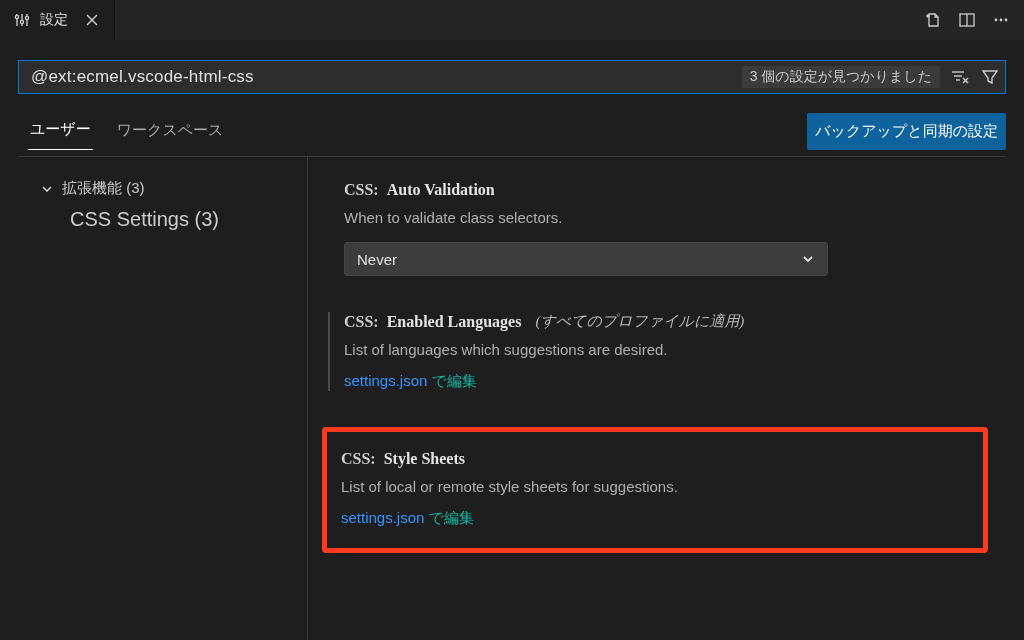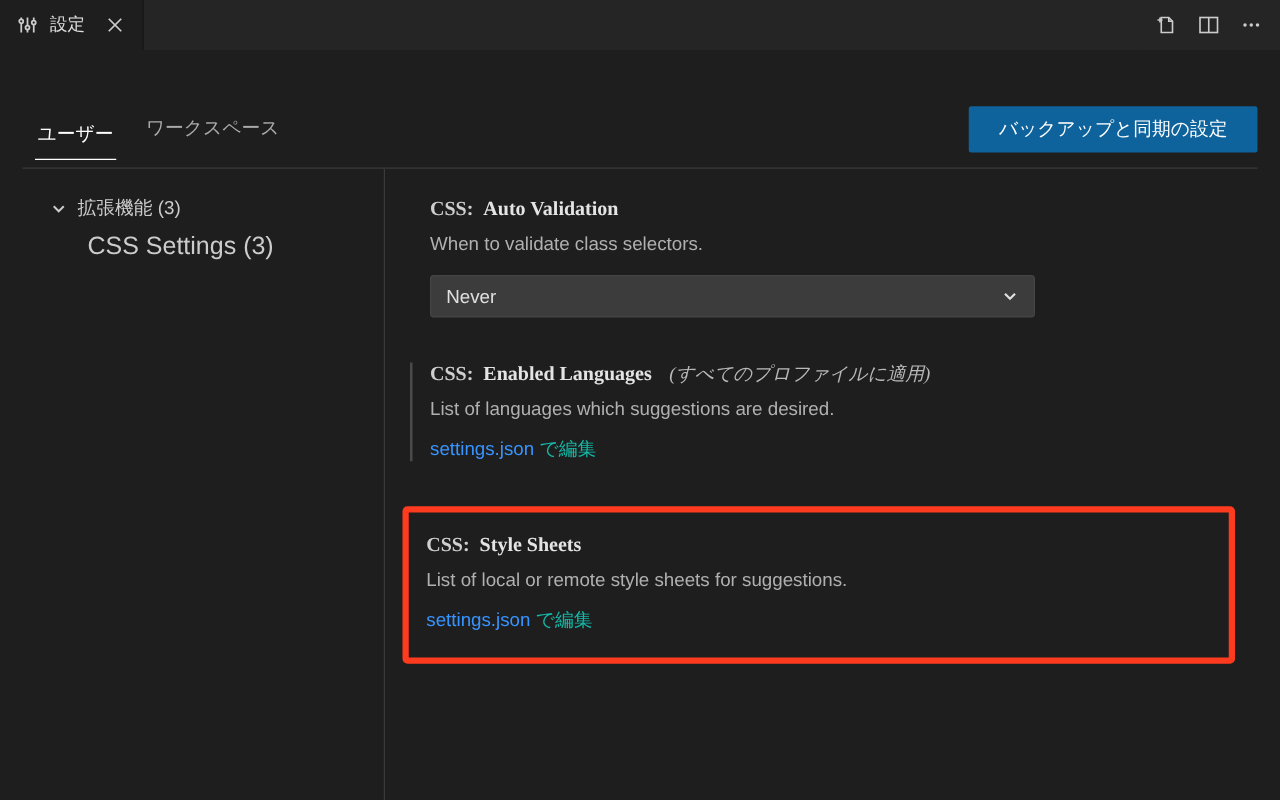--- a/index.html
+++ b/index.html
@@ -55,23 +55,23 @@
     background:#3b3b3b; color:#cccccc; font-size:14px; padding:2px 8px; border-radius:2px;
   }
   .search-icon { width:20px; height:20px; color:#cccccc; }
 
   .scope-row {
     display:flex; align-items:center; justify-content:space-between;
     margin-top: 18px;
   }
   .scope-tabs { display:flex; align-items:center; gap:22px; padding-left:10px;}
   .scope-tab { font-size:15px; color:#aaaaaa; padding:8px 2px 10px; cursor:pointer;}
-  .scope-tab.active { color:#ffffff; border-bottom:1.5px solid #ffffff;margin-top:12px; }
+  .scope-tab.active { color:#ffffff; border-bottom:1.5px solid #ffffff; }
   .sync-btn {
-    background:#0e639c; color:#ffffff; border:none; padding:9px 24px; font-size:15px; cursor:pointer;
+    background:#0e639c; color:#ffffff; border:none; padding:9px 8px; font-size:15px; cursor:pointer;
     border-radius:2px;
     text-align:center;
   }
 
   .divider { height:1px; background:#3a3a3a; margin-top:6px;}
 
   .body { display:flex; flex:1; min-height:0; }
   .sidebar {
     width: 290px; padding:18px 10px 0 22px;
     border-right:1px solid #3a3a3a;
@@ -149,20 +149,40 @@
           <circle cx="4" cy="9" r="1.4"></circle>
           <circle cx="9" cy="9" r="1.4"></circle>
           <circle cx="14" cy="9" r="1.4"></circle>
         </svg>
     </span>
   </div>
 </div>
 
 <div class="content">
 
+  <div class="search-row">
+    <input class="search-input" value="@ext:ecmel.vscode-html-css" style="">
+    <div class="search-right">
+      <span class="hit-count">3 個の設定が見つかりました</span>
+      <span class="search-icon">
+        <svg viewBox="0 0 20 20" fill="none" stroke="currentColor" stroke-width="1.4">
+          <line x1="2" y1="5" x2="14" y2="5"></line>
+            <line x1="4" y1="9" x2="12" y2="9"></line>
+            <line x1="6" y1="13" x2="10" y2="13"></line>
+          <line x1="13" y1="11" x2="18" y2="16"></line>
+            <line x1="18" y1="11" x2="13" y2="16"></line>
+        </svg>
+      </span>
+      <span class="search-icon">
+        <svg viewBox="0 0 20 20" fill="none" stroke="currentColor" stroke-width="1.4">
+          <path d="M3 4 h14 l-5 7 v5 l-4 -2 v-3 z"></path>
+        </svg>
+      </span>
+    </div>
+  </div>
 
   <div class="scope-row">
     <div class="scope-tabs">
       <div class="scope-tab active">ユーザー</div>
       <div class="scope-tab">ワークスペース</div>
     </div>
     <button class="sync-btn">バックアップと同期の設定</button>
   </div>
   <div class="divider"></div>
 

